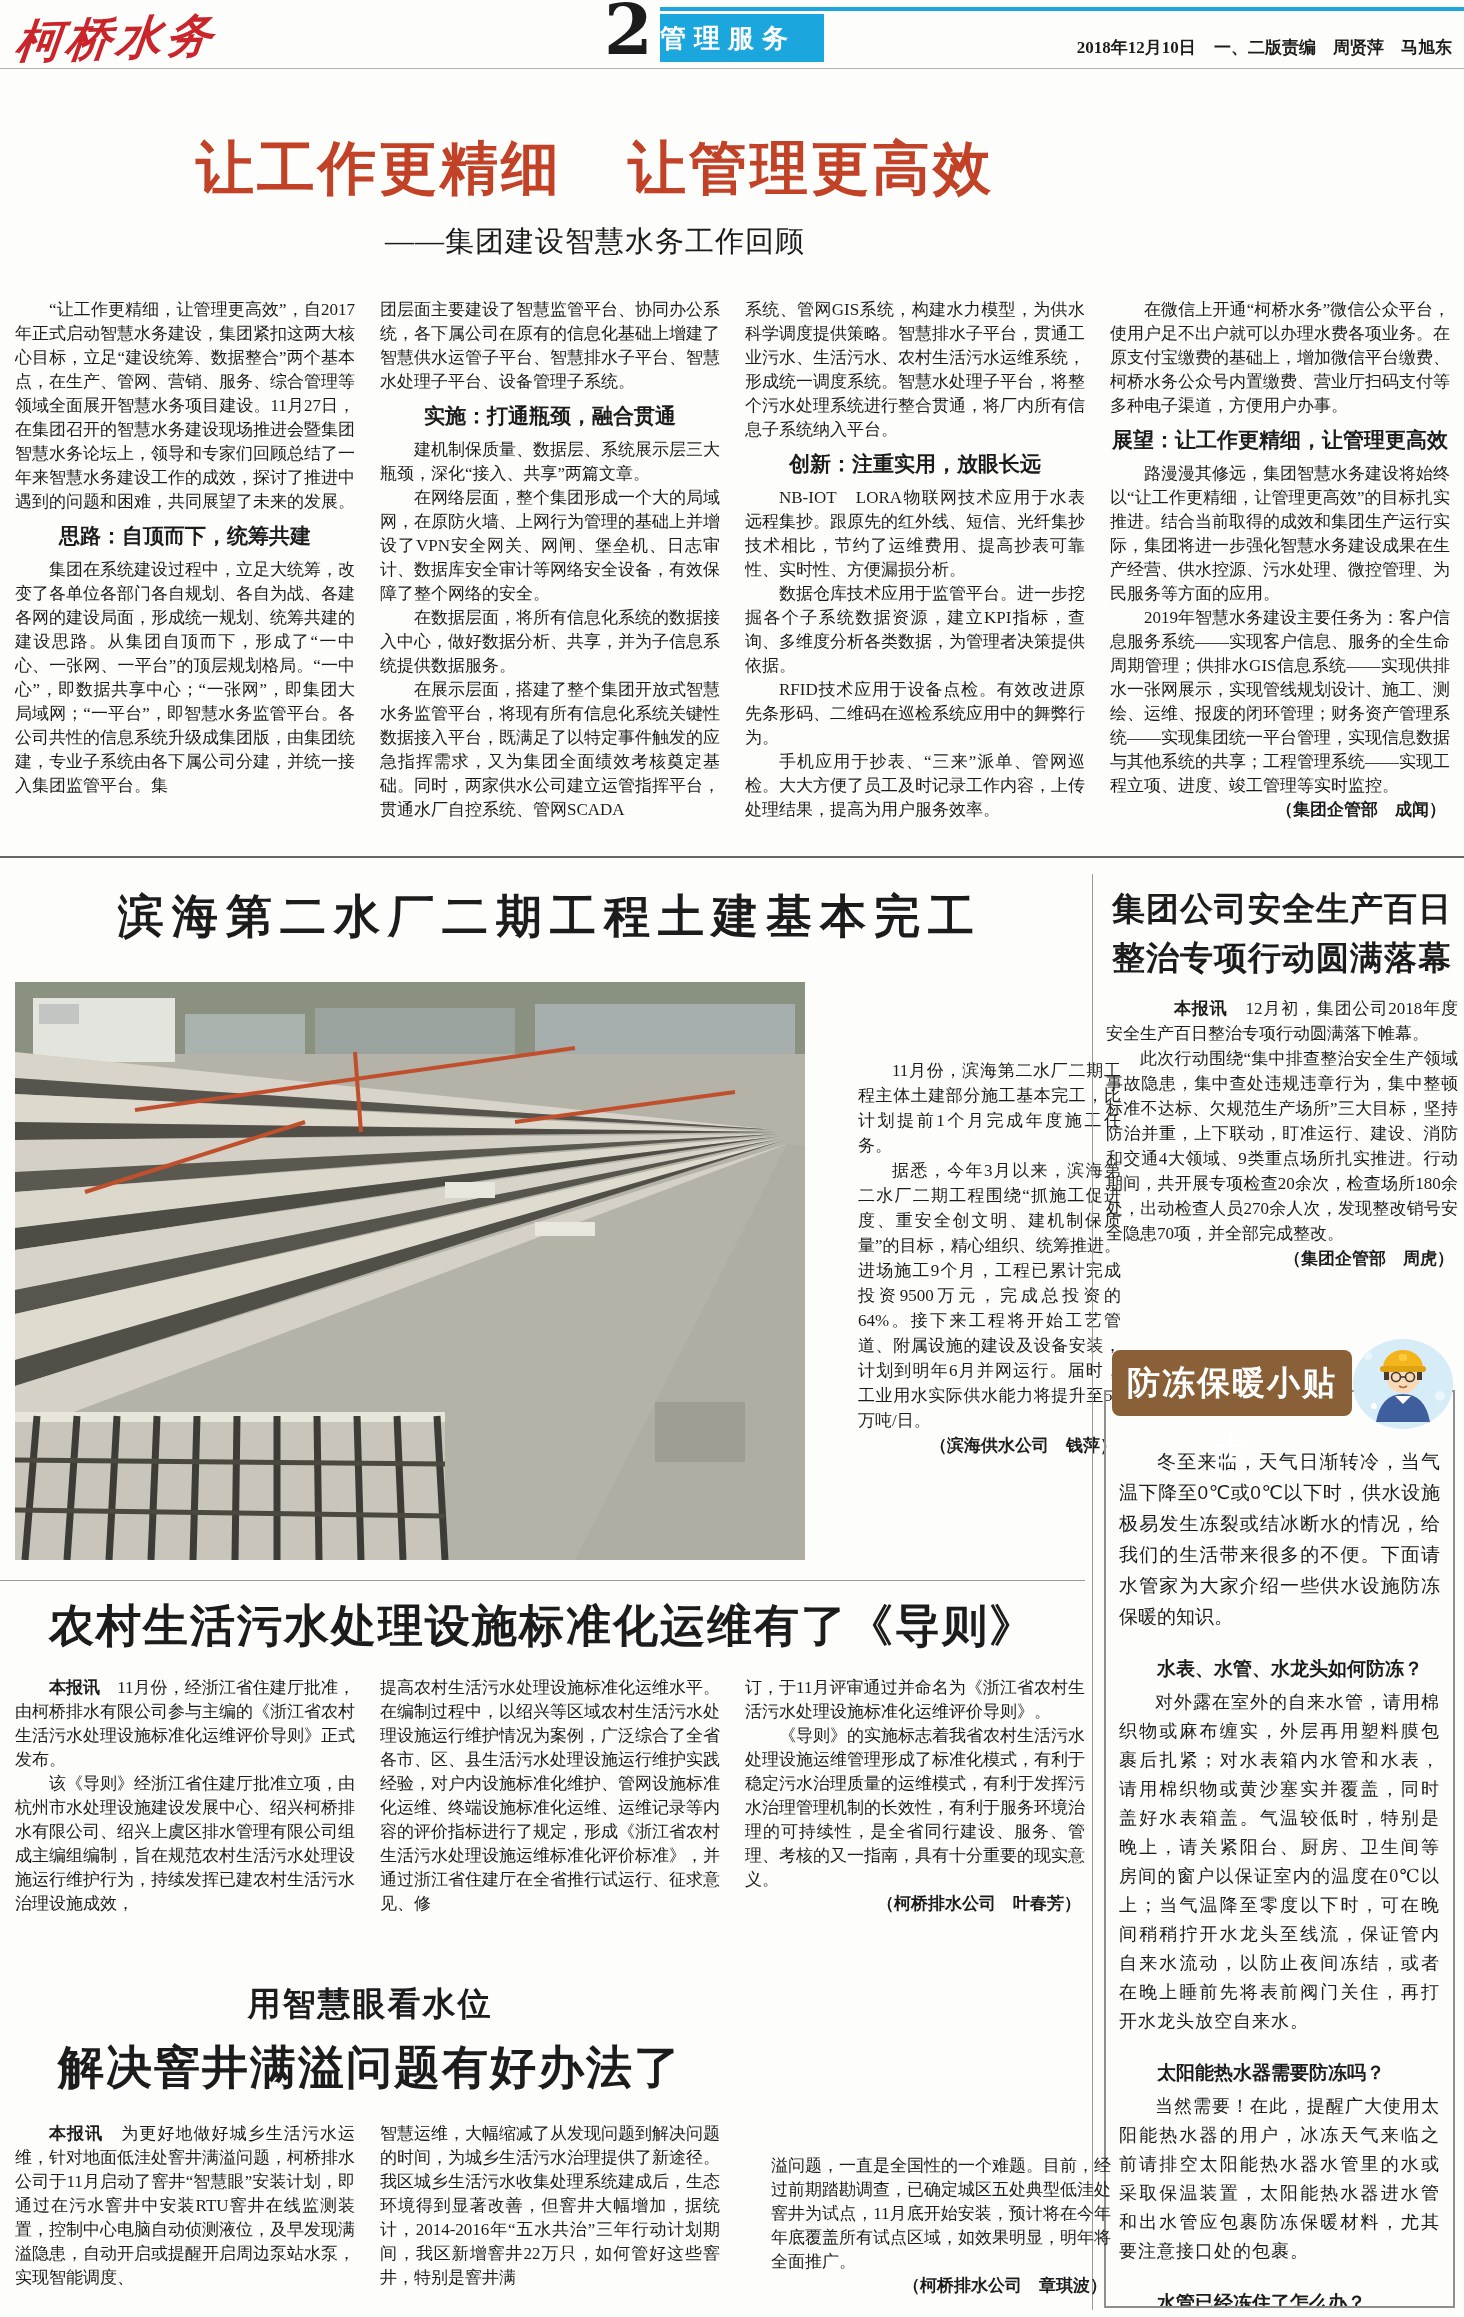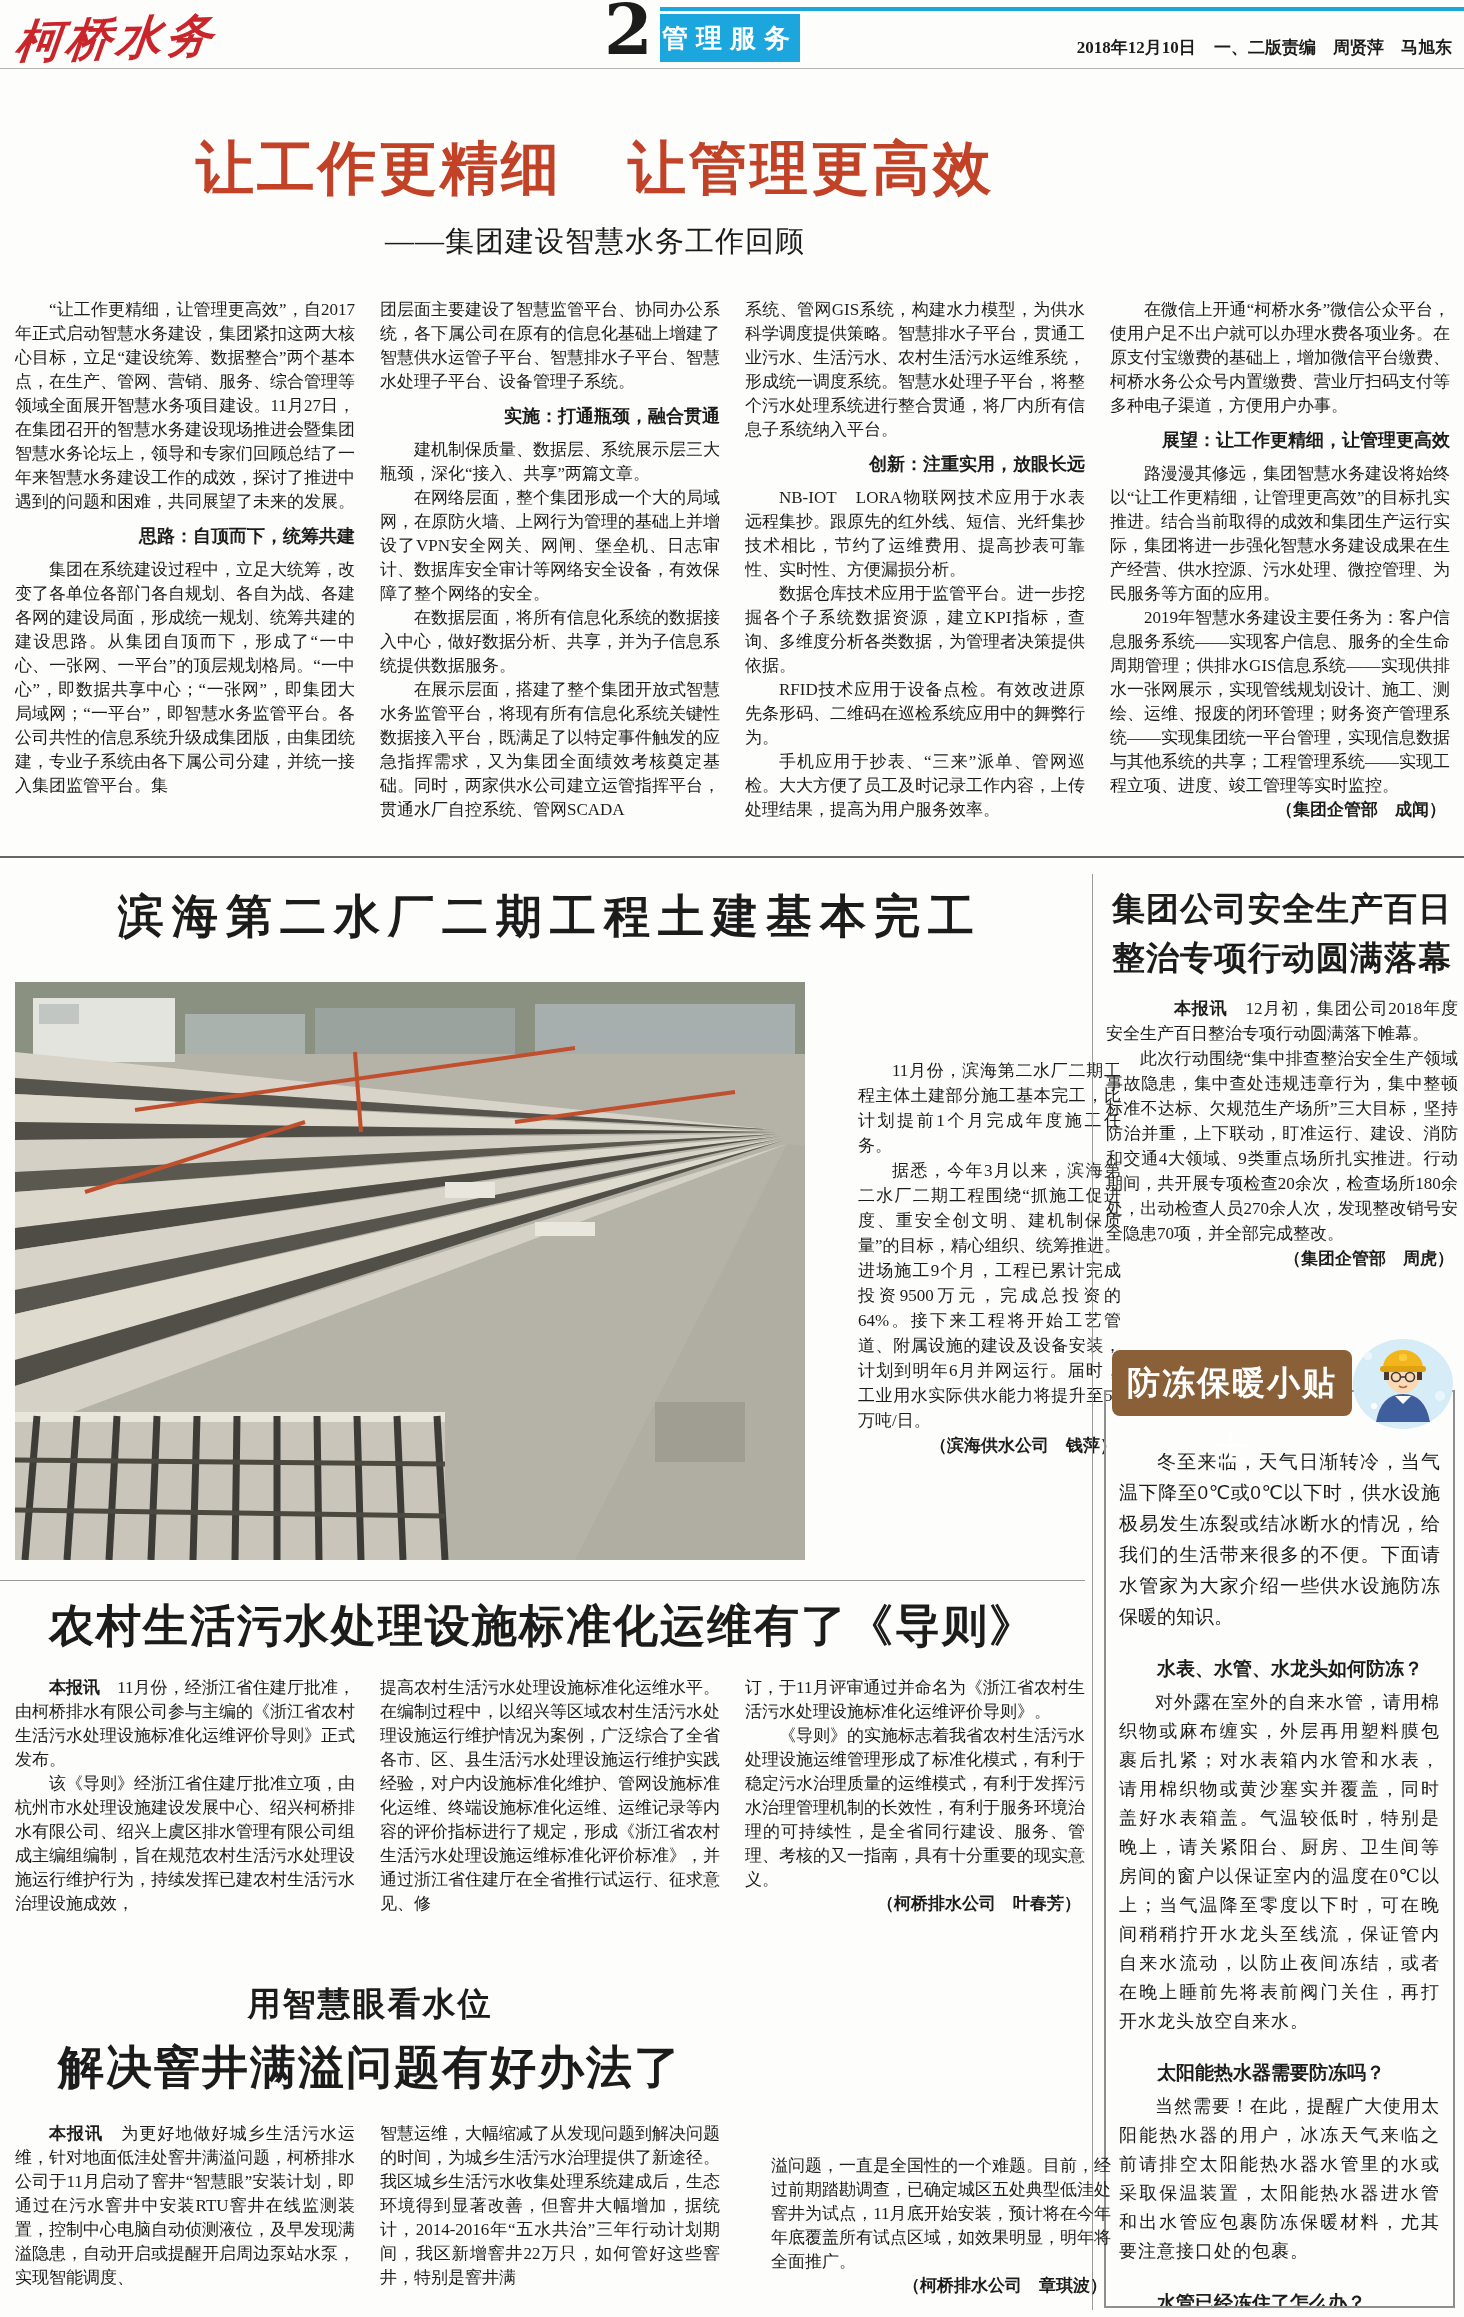--- a/index.html
+++ b/index.html
@@ -22,25 +22,25 @@
     letter-spacing:4px;
     font-family:"DejaVu Serif","Liberation Serif",serif;
   }
   .pagenum{
     left:604px;top:-6px;
     font-size:70px;font-weight:900;line-height:72px;
     font-family:"DejaVu Serif","Liberation Serif",serif;
   }
   .topline{left:660px;top:7px;width:804px;height:4px;background:#1ba7dd;}
   .sectionbox{
-    left:660px;top:14px;width:140px;height:48px;
+    left:660px;top:14px;width:164px;height:48px;
     background:#1ba7dd;color:#fff;
     font-family:"Liberation Sans","DejaVu Sans",sans-serif;
     font-weight:bold;font-size:26px;line-height:48px;
-    text-align:center;letter-spacing:8px;
+    text-align:left;letter-spacing:8px;
   }
   .dateline{
     right:12px;top:36px;font-size:17px;font-weight:bold;
     white-space:nowrap;
   }
   .dateline span{margin-left:14px;}
   .headrule{left:0;top:68px;width:1464px;height:1px;background:#b3b3b3;}
 
   
   .a1-headline{
@@ -55,21 +55,21 @@
     font-size:29px;letter-spacing:1px;
   }
   .col{
     position:absolute;width:340px;height:552px;overflow:hidden;
     font-size:17px;line-height:24px;text-align:justify;
   }
   .col p{margin:0;text-indent:2em;}
   .col p.cont{text-indent:0;}
   .hdg{
     font-family:"Liberation Sans","DejaVu Sans",sans-serif;
-    font-weight:bold;font-size:18px;text-align:right;
+    font-weight:bold;font-size:21px;text-align:center;
     margin:10px 0 10px 0;text-indent:0 !important;
   }
   .sig{text-align:right;text-indent:0 !important;padding-right:4px;font-weight:bold;}
   .lead{font-family:"Liberation Sans","DejaVu Sans",sans-serif;font-weight:bold;}
 
   .divider1{left:0;top:856px;width:1464px;height:2px;background:#666;}
 
   
   .a2-headline{
     left:15px;top:886px;width:1070px;text-align:center;

